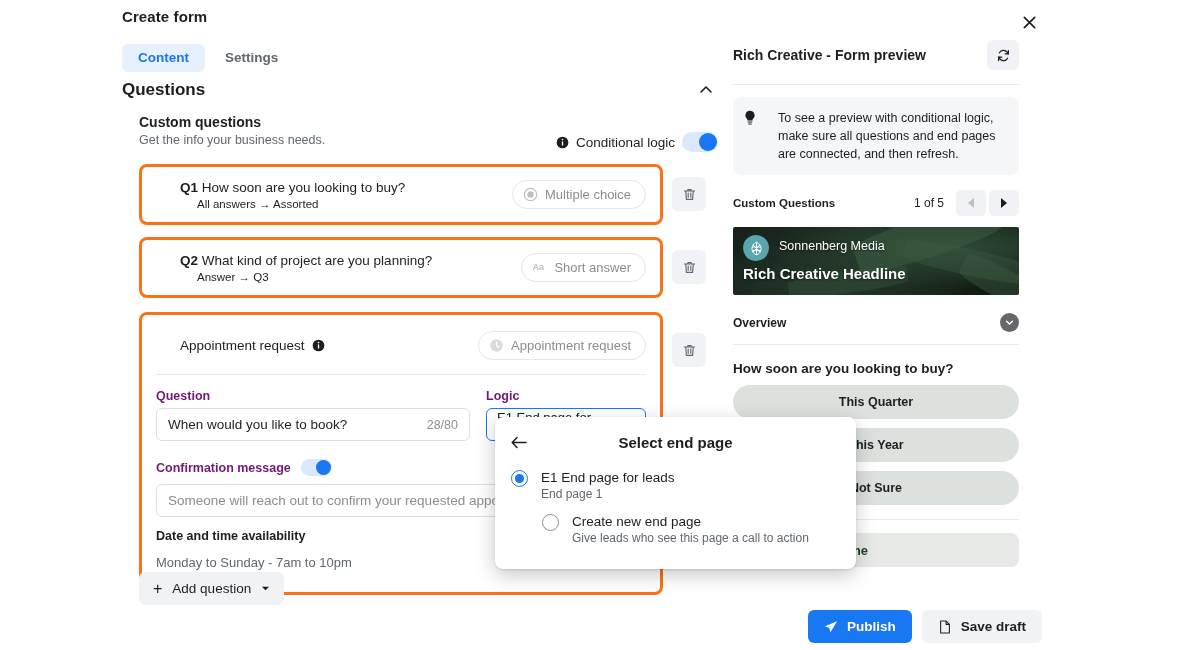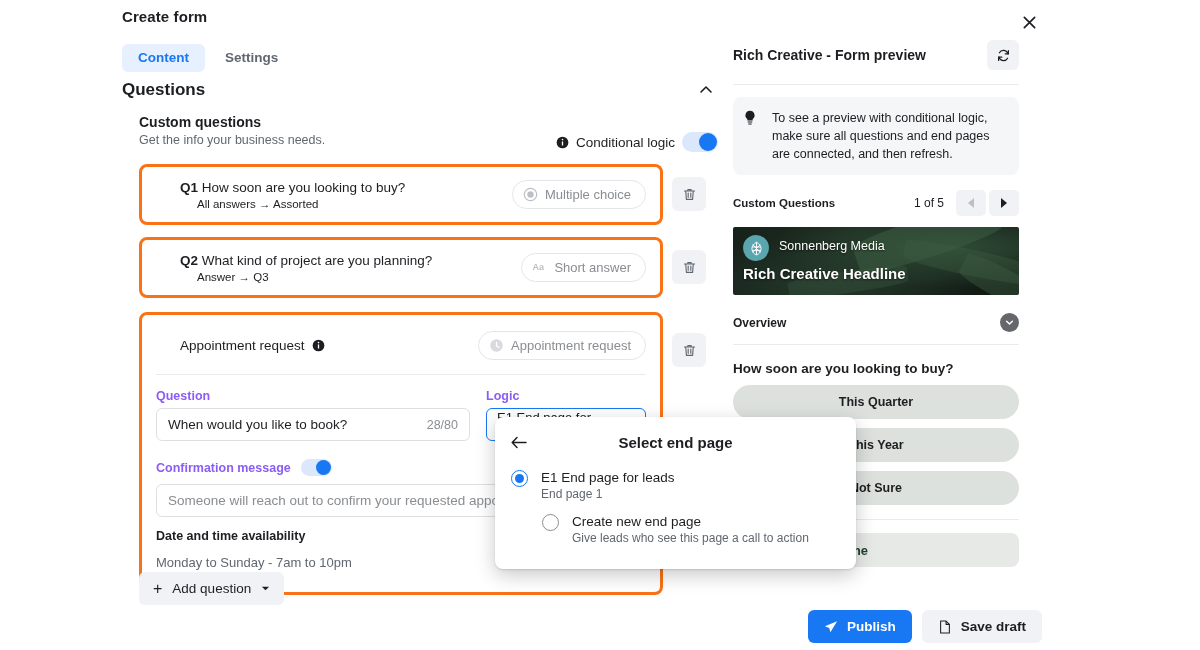--- a/index.html
+++ b/index.html
@@ -87,21 +87,21 @@
     width: 34px; height: 34px; border-radius: 6px; background: #f0f2f5;
     display: flex; align-items: center; justify-content: center; cursor: pointer;
   }
   .trash svg { width: 15px; height: 15px; color: #606770; }
   .trash.t3 { top: 18px; }
 
   .card-div { height: 1px; background: #e8eaed; margin: 0 14px; }
 
   .card-body { padding: 14px 14px 22px 14px; }
   .fieldrow { display: flex; gap: 16px; }
-  .flabel { font-size: 12.5px; font-weight: bold; color: #8b5cf6; margin-bottom: 5px; }
+  .flabel { font-size: 12.5px; font-weight: bold; color: #701a75; margin-bottom: 5px; }
   .finput {
     border: 1px solid #dddfe2; border-radius: 6px; background: #fff;
     height: 33px; display: flex; align-items: center; padding: 0 11px;
     font-size: 13.5px; color: #1c1e21;
   }
   .finput .count { margin-left: auto; color: #8a8d91; font-size: 12.5px; }
   .finput.ph { color: #8a8d91; }
   .select {
     border: 1.5px solid #1877f2; border-radius: 6px; background: #fff;
     height: 33px; display: flex; align-items: center; padding: 0 10px;
@@ -129,21 +129,21 @@
   .rv-head { display: flex; align-items: center; justify-content: space-between; }
   .rv-title { font-size: 14px; font-weight: bold; color: #1c1e21; }
   .rv-refresh {
     width: 32px; height: 30px; background: #f0f2f5; border-radius: 6px;
     display: flex; align-items: center; justify-content: center; cursor: pointer;
   }
   .rv-refresh svg { width: 15px; height: 15px; color: #1c1e21; }
   .rv-sep { height: 1px; background: #e8eaed; margin: 14px 0 0 0; }
   .tipbox {
     margin-top: 12px; background: #f5f6f7; border-radius: 8px;
-    padding: 12px 12px 12px 10px; display: flex; gap: 15px;
+    padding: 12px 12px 12px 10px; display: flex; gap: 21px;
   }
   .tipbox .bulb { width: 14px; height: 16px; flex: none; color: #1c1e21; margin-top: 1px; }
   .tipbox p { margin: 0; font-size: 12.5px; line-height: 18px; color: #1c1e21; }
 
   .cq-row { display: flex; align-items: center; margin-top: 15px; }
   .cq-label { font-size: 11.5px; font-weight: bold; color: #1c1e21; }
   .cq-count { margin-left: auto; font-size: 12px; color: #1c1e21; }
   .navbtn {
     width: 30px; height: 26px; background: #f0f2f5; border-radius: 5px;
     display: flex; align-items: center; justify-content: center; cursor: pointer;

